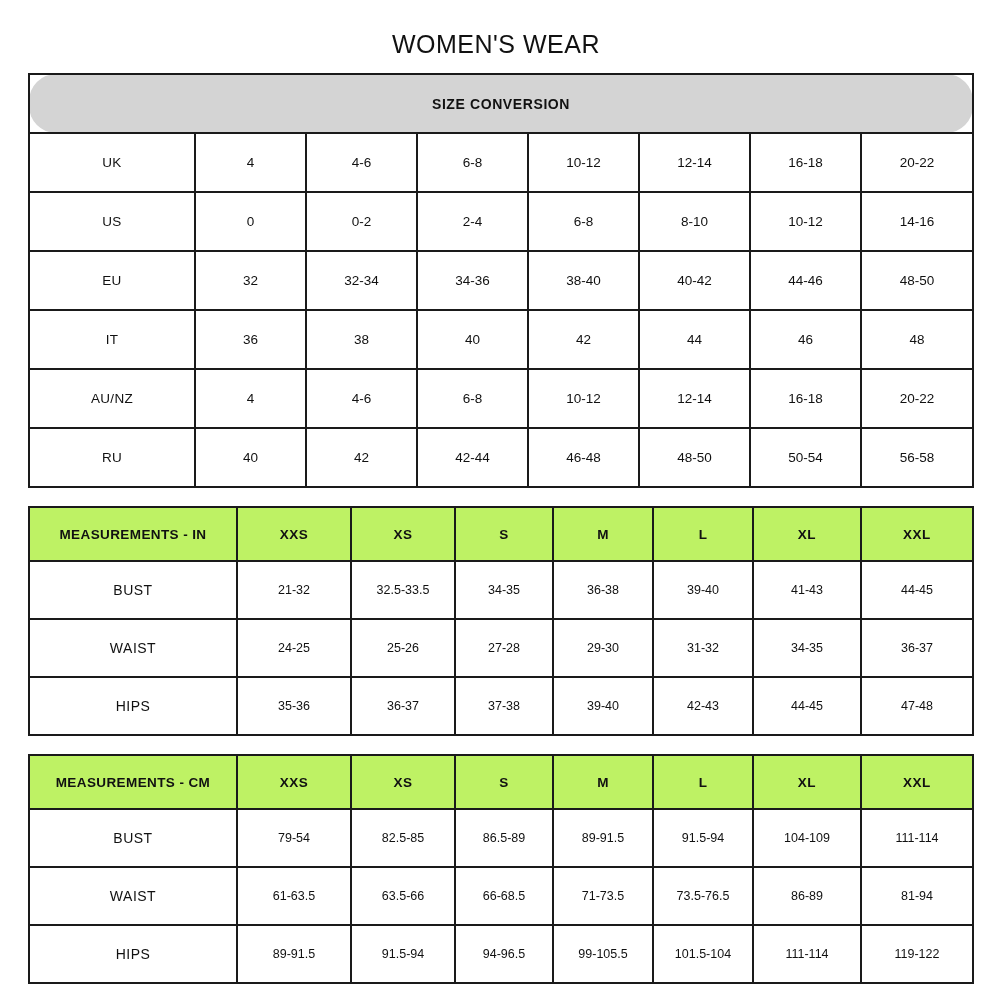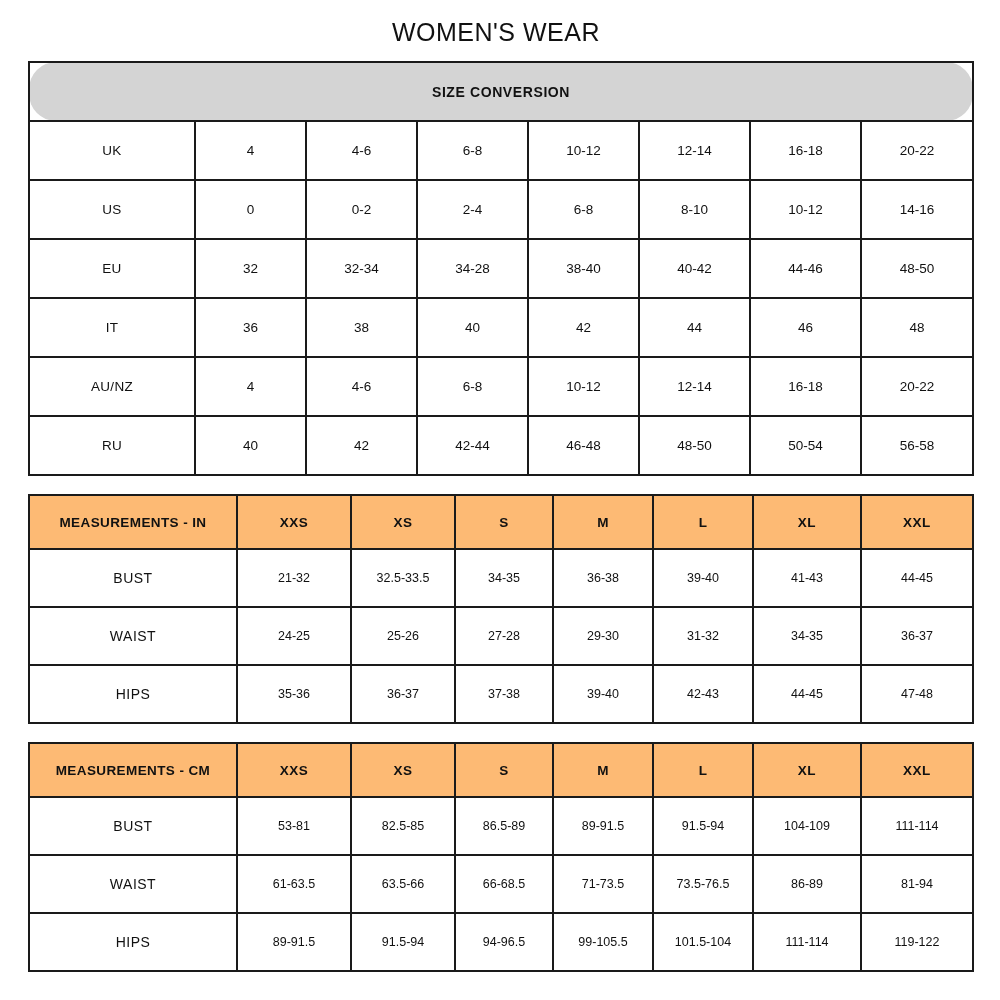--- a/index.html
+++ b/index.html
@@ -11,21 +11,21 @@
     width: 1000px;
     height: 1000px;
     font-family: "Liberation Sans", sans-serif;
     color: #111111;
     -webkit-font-smoothing: antialiased;
   }
   .page {
     width: 992px;
     height: 1000px;
     box-sizing: border-box;
-    padding: 4px 28px;
+    padding: 16px 28px;
     position: relative;
   }
   .title {
     text-align: center;
     font-size: 25px;
     font-weight: 500;
     letter-spacing: 0.5px;
     padding-top: 14px;
     padding-bottom: 14px;
     color: #111111;
@@ -61,21 +61,21 @@
     letter-spacing: 0.3px;
   }
   .conv .hdrrow td {
     height: 56px;
   }
   
   .meas {
     margin-top: 18px;
   }
   .meas .head td {
-    background: #fdba74;
+    background: #bef264;
     height: 52px;
     font-size: 13.5px;
     letter-spacing: 0.5px;
     font-weight: 700;
   }
   .meas .head td.first {
     text-align: center;
     letter-spacing: 0.4px;
   }
   .meas td {
@@ -144,21 +144,21 @@
         <td class="val">2-4</td>
         <td class="val">6-8</td>
         <td class="val">8-10</td>
         <td class="val">10-12</td>
         <td class="val">14-16</td>
       </tr>
       <tr>
         <td class="rowlabel">EU</td>
         <td class="val">32</td>
         <td class="val">32-34</td>
-        <td class="val">34-28</td>
+        <td class="val">34-36</td>
         <td class="val">38-40</td>
         <td class="val">40-42</td>
         <td class="val">44-46</td>
         <td class="val">48-50</td>
       </tr>
       <tr>
         <td class="rowlabel">IT</td>
         <td class="val">36</td>
         <td class="val">38</td>
         <td class="val">40</td>
@@ -262,21 +262,21 @@
         <td>XXS</td>
         <td>XS</td>
         <td>S</td>
         <td>M</td>
         <td>L</td>
         <td>XL</td>
         <td>XXL</td>
       </tr>
       <tr>
         <td class="rowlabel">BUST</td>
-        <td class="val">53-81</td>
+        <td class="val">79-54</td>
         <td class="val">82.5-85</td>
         <td class="val">86.5-89</td>
         <td class="val">89-91.5</td>
         <td class="val">91.5-94</td>
         <td class="val">104-109</td>
         <td class="val">111-114</td>
       </tr>
       <tr>
         <td class="rowlabel">WAIST</td>
         <td class="val">61-63.5</td>

